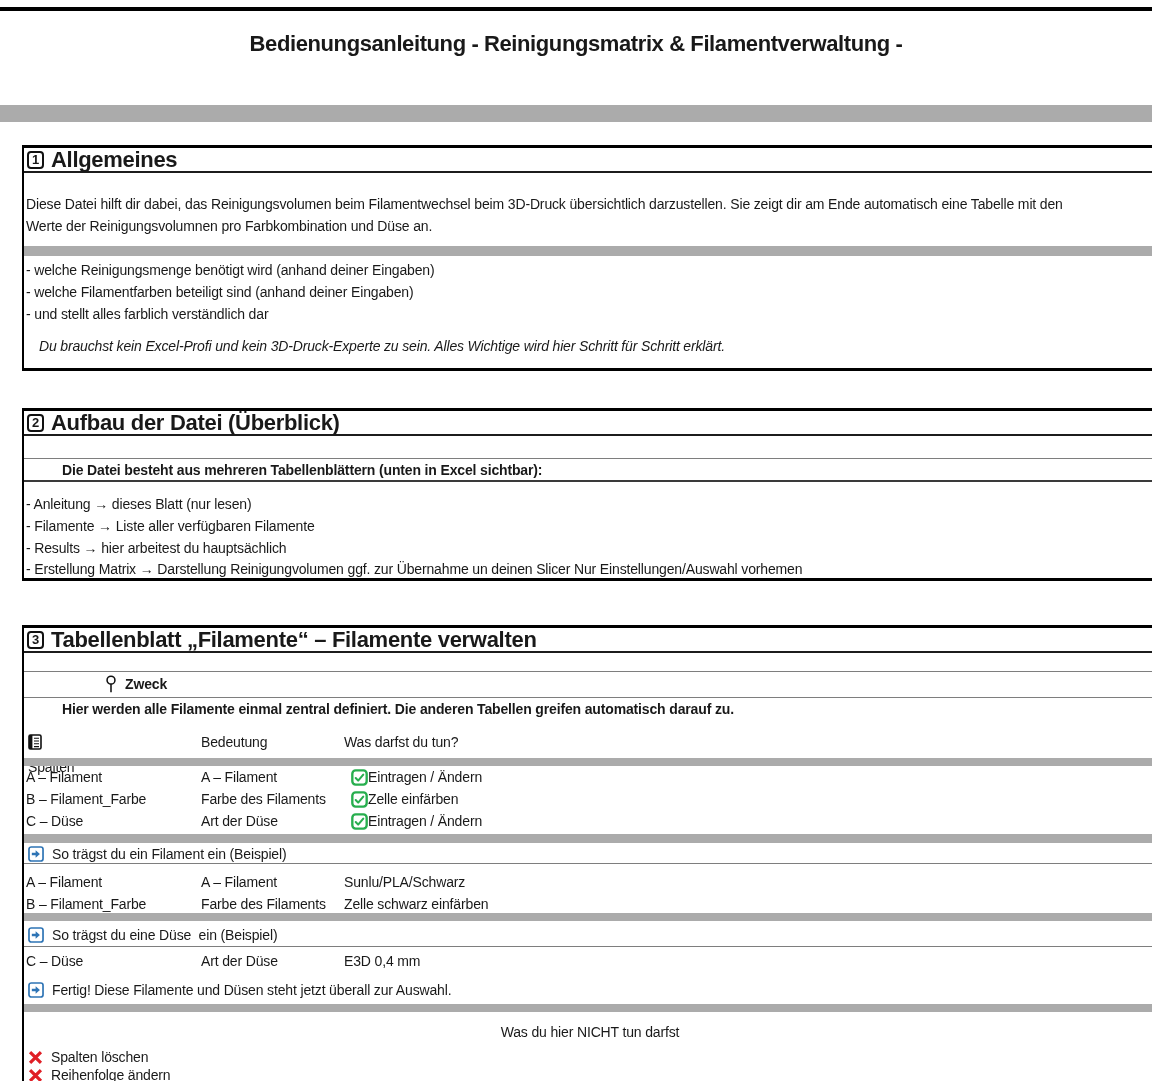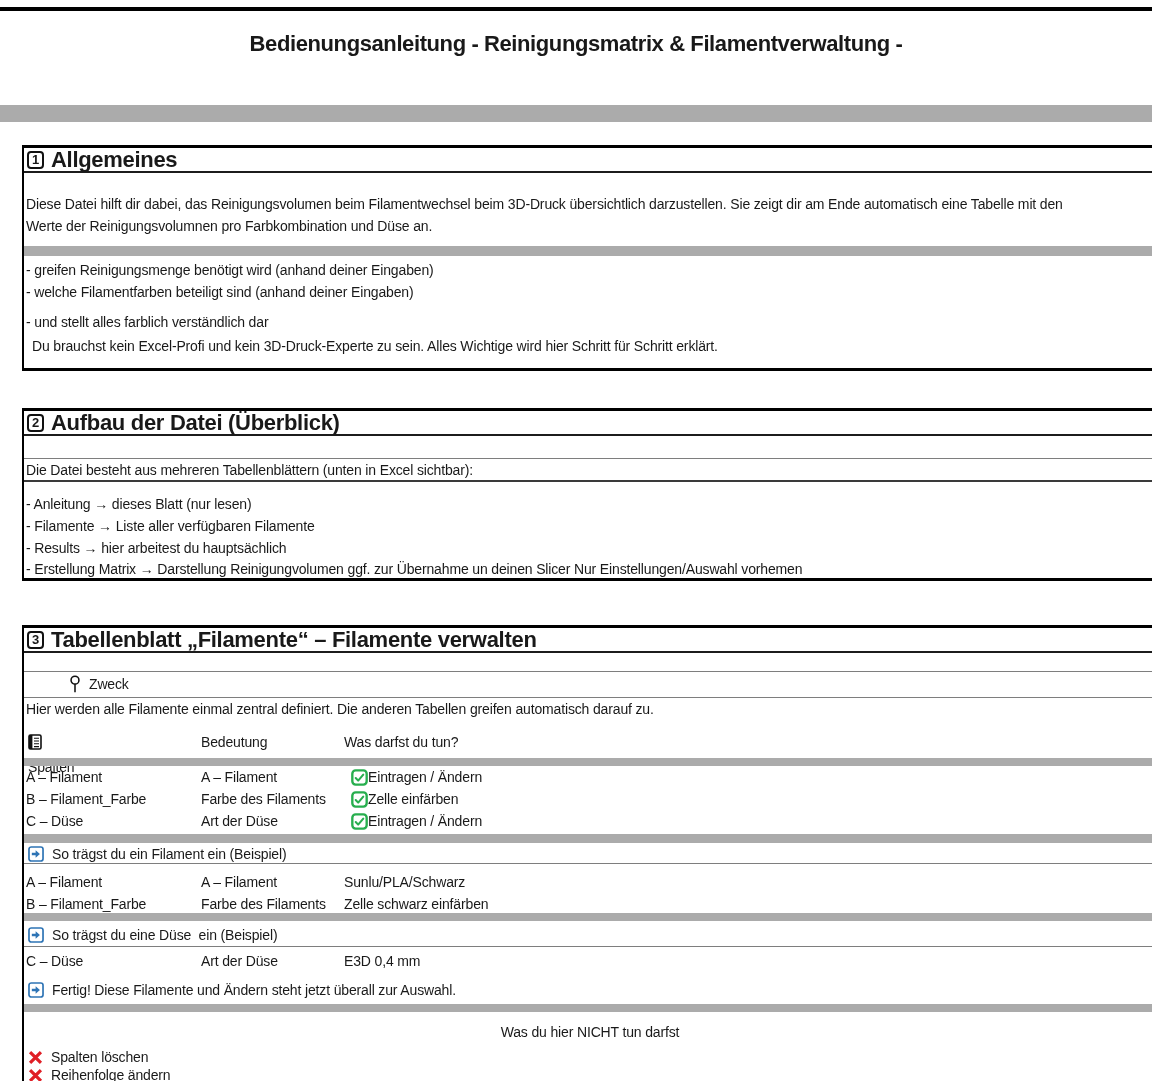--- a/index.html
+++ b/index.html
@@ -3,21 +3,21 @@
 <meta charset="utf-8">
 <style>
   html,body{margin:0;padding:0;}
   body{
     width:1152px;height:1081px;position:relative;overflow:hidden;background:#fff;
     font-family:"Liberation Sans","DejaVu Sans",sans-serif;color:#191919;
     letter-spacing:-0.15px;
   }
   .abs{position:absolute;}
   .pre{white-space:pre;}
-  .b{font-weight:400;}
+  .b{font-weight:700;margin-left:36px;}
   
   .top-rule{left:0;top:7px;width:1152px;height:4px;background:#000;}
   .title-block{left:0;top:28px;width:1152px;text-align:center;font-size:22px;font-weight:700;line-height:31px;letter-spacing:-0.4px;}
   .page-divider{left:0;top:105px;width:1152px;height:17px;background:var(--divider-gray,#ababab);}
   
   .box{left:22px;width:1130px;border-left:2px solid #000;border-top:3px solid #000;box-sizing:border-box;background:#fff;}
   .box.closed{border-bottom:3px solid #000;}
   .box-inner{position:relative;width:100%;height:100%;}
   .sec-header{position:absolute;left:0;right:0;top:0;height:25px;border-bottom:2px solid #1c1c1c;display:flex;align-items:center;gap:7px;padding-left:3px;box-sizing:border-box;}
   .sec-heading{font-size:22px;font-weight:700;white-space:pre;letter-spacing:-0.3px;}
@@ -58,30 +58,30 @@
       <span class="sec-heading">Allgemeines</span>
     </div>
     <div class="r" style="top:48px;">
         <span class="c1">Diese Datei hilft dir dabei, das Reinigungsvolumen beim Filamentwechsel beim 3D-Druck übersichtlich darzustellen. Sie zeigt dir am Ende automatisch eine Tabelle mit den</span>
       </div>
     <div class="r" style="top:70px;">
         <span class="c1">Werte der Reinigungsvolumnen pro Farbkombination und Düse an.</span>
       </div>
     <div class="graybar" style="top:98px;height:10px;"></div>
     <div class="r" style="top:114px;">
-        <span class="c1">- greifen Reinigungsmenge benötigt wird (anhand deiner Eingaben)</span>
+        <span class="c1">- welche Reinigungsmenge benötigt wird (anhand deiner Eingaben)</span>
       </div>
     <div class="r" style="top:136px;">
         <span class="c1">- welche Filamentfarben beteiligt sind (anhand deiner Eingaben)</span>
       </div>
-    <div class="r" style="top:166px;padding-left:20px;">
+    <div class="r" style="top:158px;padding-left:20px;">
         <span class="c1">- und stellt alles farblich verständlich dar</span>
       </div>
     <div class="r" style="top:190px;">
-        <span class="c1" style="left:8px;">Du brauchst kein Excel-Profi und kein 3D-Druck-Experte zu sein. Alles Wichtige wird hier Schritt für Schritt erklärt.</span>
+        <span class="c1" style="left:15px;font-style:italic;">Du brauchst kein Excel-Profi und kein 3D-Druck-Experte zu sein. Alles Wichtige wird hier Schritt für Schritt erklärt.</span>
       </div>
   </div>
 </div>
 
 <div class="abs box closed" style="top:408px;height:173px;">
   <div class="box-inner">
     <div class="sec-header">
       <span class="keycap">2</span>
       <span class="sec-heading">Aufbau der Datei (Überblick)</span>
     </div>
@@ -209,21 +209,21 @@
       <span class="c2">Art der Düse</span>
       <span class="c3">E3D 0,4 mm</span>
     </div>
 
     <div class="r iconrow" style="top:353px;height:18px;">
       <svg class="barrow-icon" width="16" height="16" viewBox="0 0 18 18">
           <rect x="1.1" y="1.1" width="15.8" height="15.8" rx="2.6" fill="#fff" stroke-width="1.9"></rect>
           <path class="shaft" d="M4.3 9h6" stroke-width="2.8"></path>
           <path class="head" d="M8.6 4.7L13.4 9l-4.8 4.3z"></path>
         </svg>
-      <span class="pre">Fertig! Diese Filamente und Ändern steht jetzt überall zur Auswahl.</span>
+      <span class="pre">Fertig! Diese Filamente und Düsen steht jetzt überall zur Auswahl.</span>
     </div>
     <div class="graybar" style="top:376px;height:8px;"></div>
 
     <div class="r iconrow" style="top:388px;height:18px;flex-direction:column;">
       <svg class="cross-icon" width="15" height="15" viewBox="0 0 16 16">
           <path d="M2.2 2.2L13.8 13.8M13.8 2.2L2.2 13.8" fill="none" stroke-width="3.4"></path>
         </svg>
       <span class="pre">Was du hier NICHT tun darfst</span>
     </div>
     <div class="r iconrow" style="top:420px;height:18px;">

